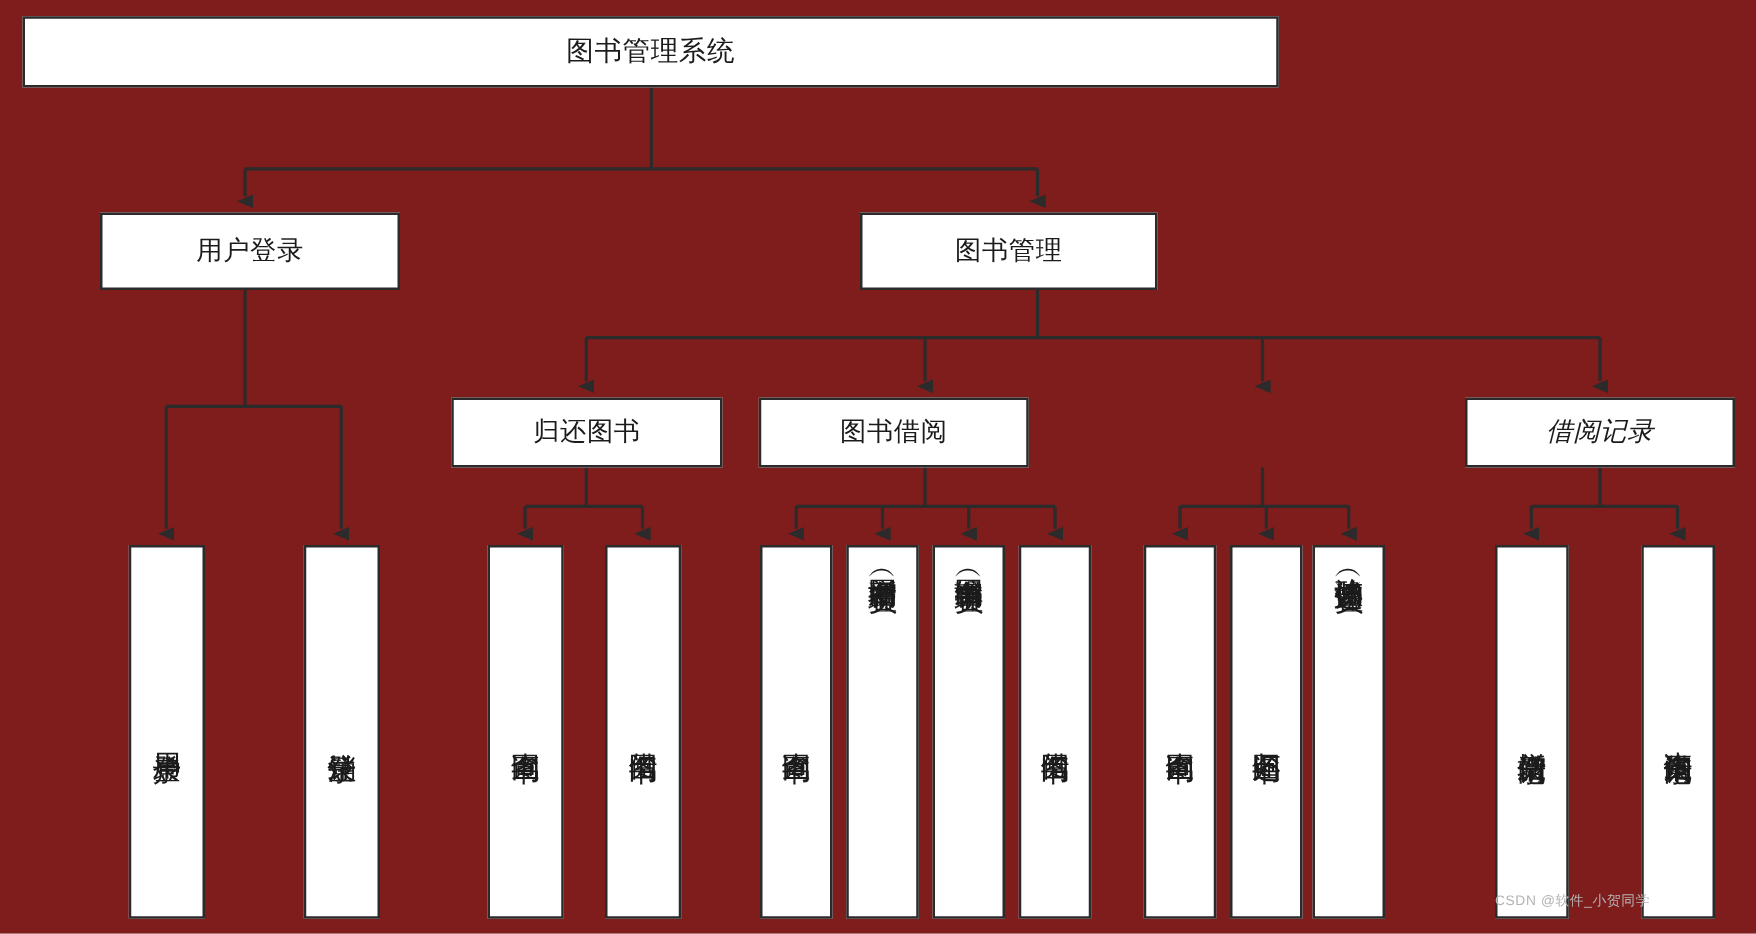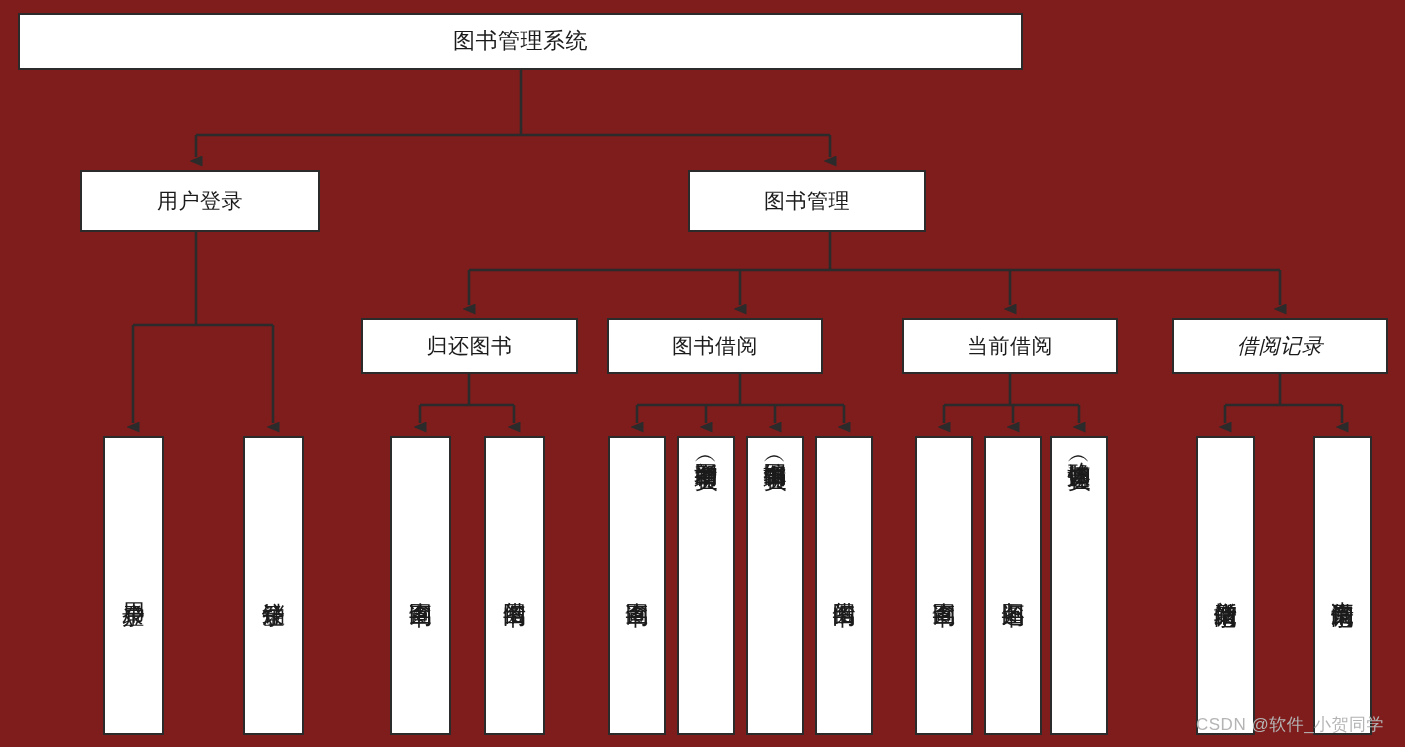--- a/index.html
+++ b/index.html
@@ -65,21 +65,21 @@
     white-space: nowrap;
   }
   .node.vert.short {
     align-items: center;
     padding-top: 0;
   }
   #watermark {
     position: absolute;
     left: 1196px;
     top: 713px;
-    font-size: 17px;
+    font-size: 11px;
     color: #b4b4b4;
     white-space: nowrap;
     letter-spacing: 0.5px;
   }
 </style>
 </head>
 <body>
 
 <div id="canvas">
 
@@ -143,23 +143,20 @@
   <div class="node horiz" style="left: 688px; top: 170px; width: 238px; height: 62px; border-color: rgb(43, 43, 43); background: rgb(255, 255, 255); color: rgb(27, 27, 27);">
     <span class="label">图书管理</span>
   </div>
 
   <div class="node horiz" style="left: 361px; top: 318px; width: 217px; height: 56px; border-color: rgb(43, 43, 43); background: rgb(255, 255, 255); color: rgb(27, 27, 27);">
     <span class="label">归还图书</span>
   </div>
   <div class="node horiz" style="left: 607px; top: 318px; width: 216px; height: 56px; border-color: rgb(43, 43, 43); background: rgb(255, 255, 255); color: rgb(27, 27, 27);">
     <span class="label">图书借阅</span>
   </div>
-  <div class="node horiz" style="left: 902px; top: 318px; width: 216px; height: 56px; border-color: rgb(43, 43, 43); background: rgb(255, 255, 255); color: rgb(27, 27, 27);">
-    <span class="label">当前借阅</span>
-  </div>
   <div class="node horiz" style="left: 1172px; top: 318px; width: 216px; height: 56px; border-color: rgb(43, 43, 43); background: rgb(255, 255, 255); color: rgb(27, 27, 27); font-style: italic;">
     <span class="label">借阅记录</span>
   </div>
 
   <div class="node vert short" style="left: 103px; top: 436px; width: 61px; height: 299px; border-color: rgb(43, 43, 43); background: rgb(255, 255, 255); color: rgb(27, 27, 27);">
     <span class="label">用户登录</span>
   </div>
   <div class="node vert short" style="left: 243px; top: 436px; width: 61px; height: 299px; border-color: rgb(43, 43, 43); background: rgb(255, 255, 255); color: rgb(27, 27, 27);">
     <span class="label">注销登录</span>
   </div>

